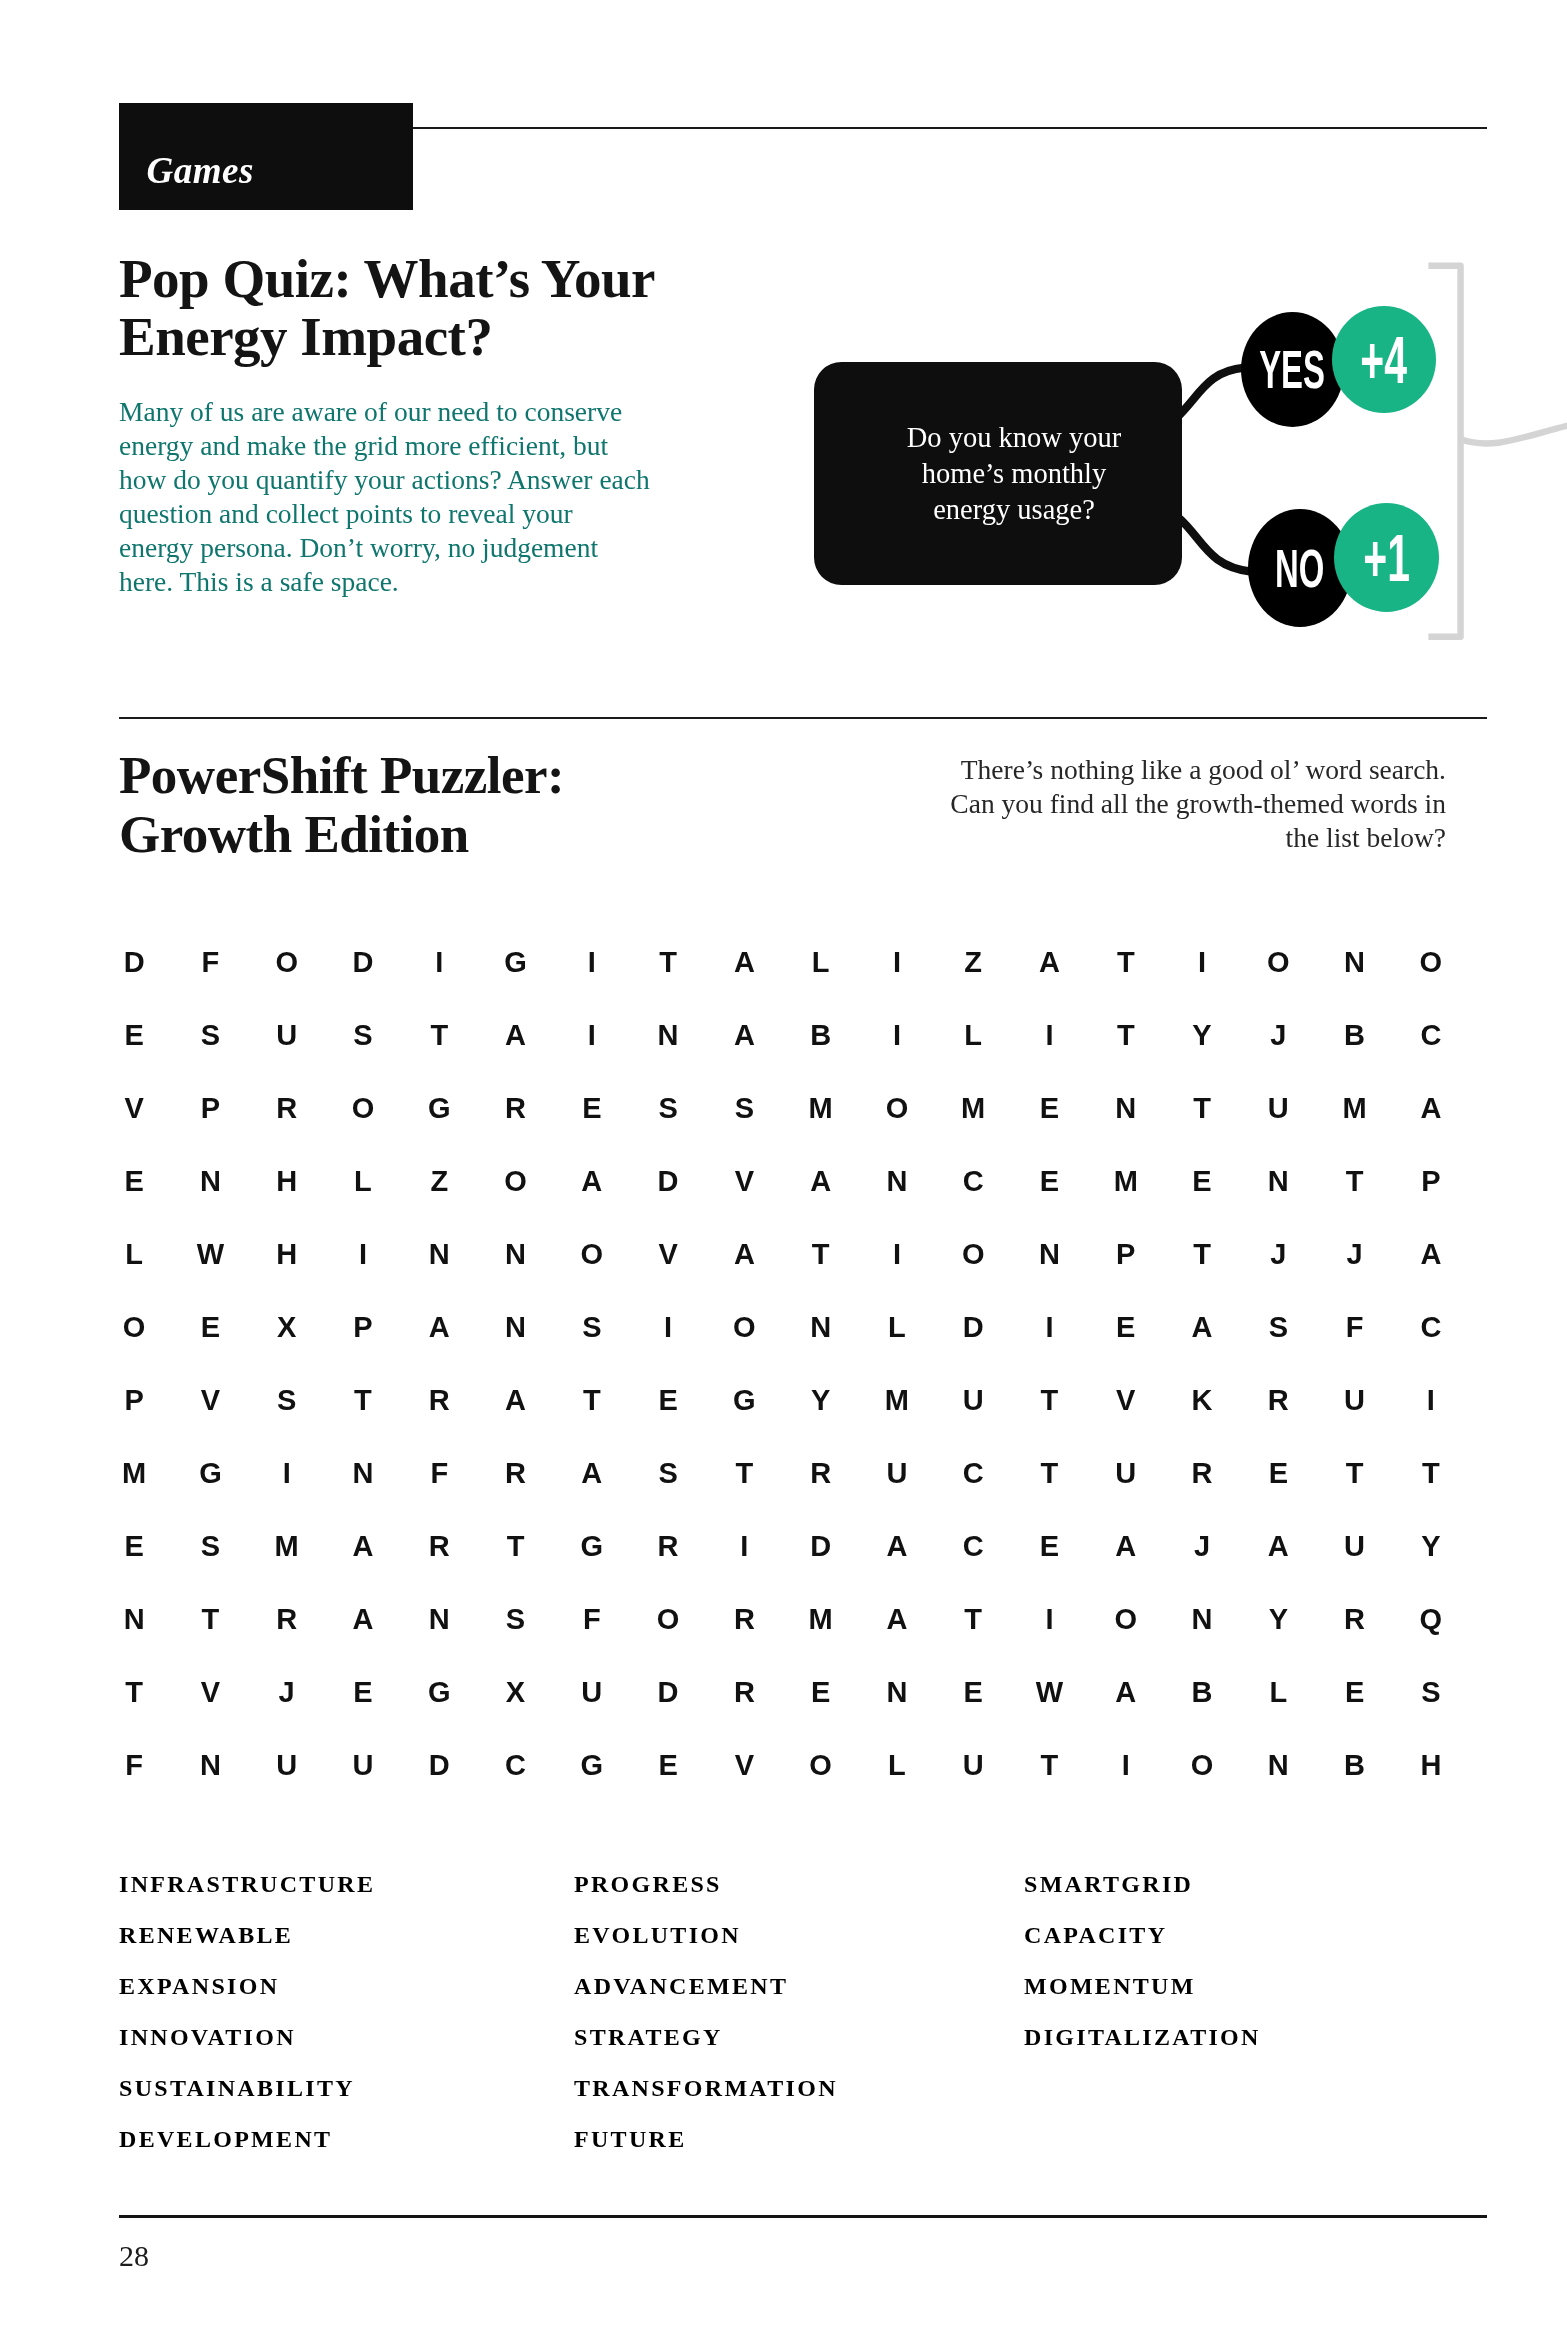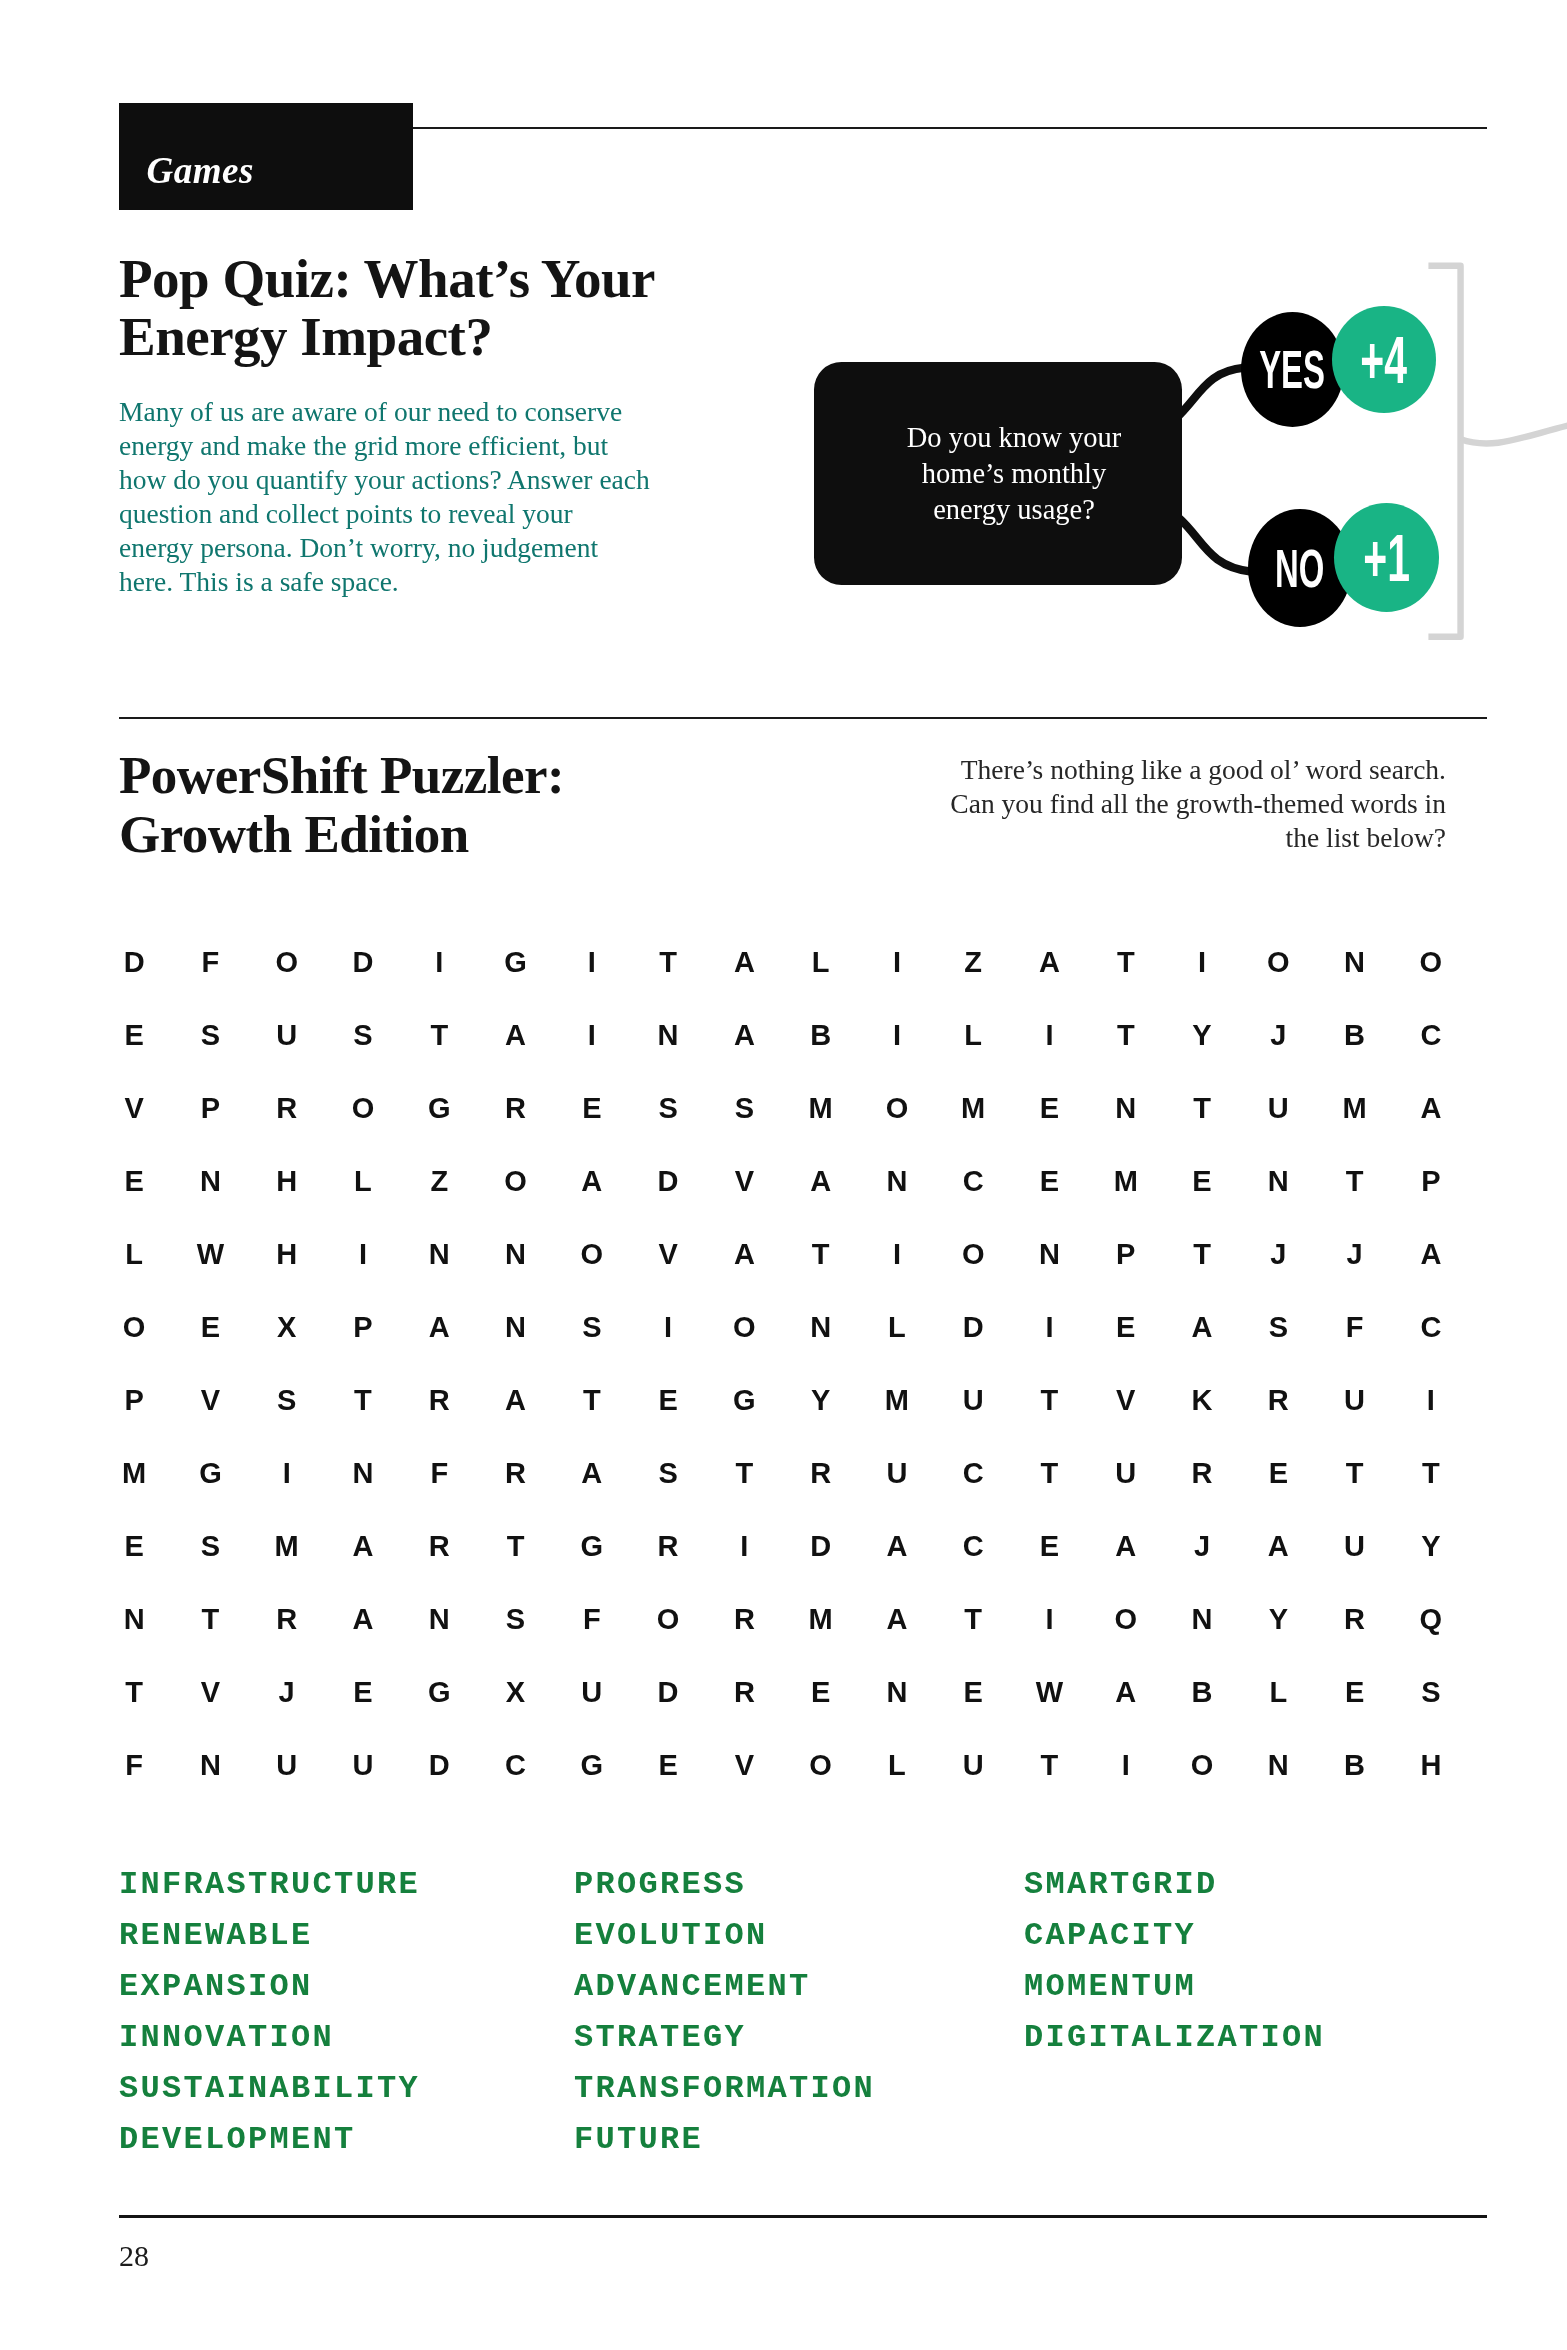--- a/index.html
+++ b/index.html
@@ -75,23 +75,23 @@
   }
   .grid-cell{
     font-family:"Liberation Sans","DejaVu Sans",sans-serif;
     font-weight:700;font-size:29px;color:#111111;
   }
   .word-col{position:absolute;top:1872px;}
   .word-col.c1{left:119px;}
   .word-col.c2{left:574px;}
   .word-col.c3{left:1024px;}
   .word{
-    font-family:Liberation Mono, monospace;
-    font-weight:700;font-size:32px;line-height:25px;letter-spacing:2.3px;
-    color:#15803d;margin-bottom:26px;
+    font-family:Liberation Serif, serif;
+    font-weight:700;font-size:24px;line-height:25px;letter-spacing:2.3px;
+    color:#000000;margin-bottom:26px;
   }
   
   .bottom-rule{position:absolute;left:119px;top:2215px;width:1368px;height:2.8px;background:#141414;}
   .page-number{position:absolute;left:119px;top:2239px;font-size:30px;color:#1b1b1b;text-align:center;}
 </style>
 </head>
 <body>
 
 <div class="page">
 

